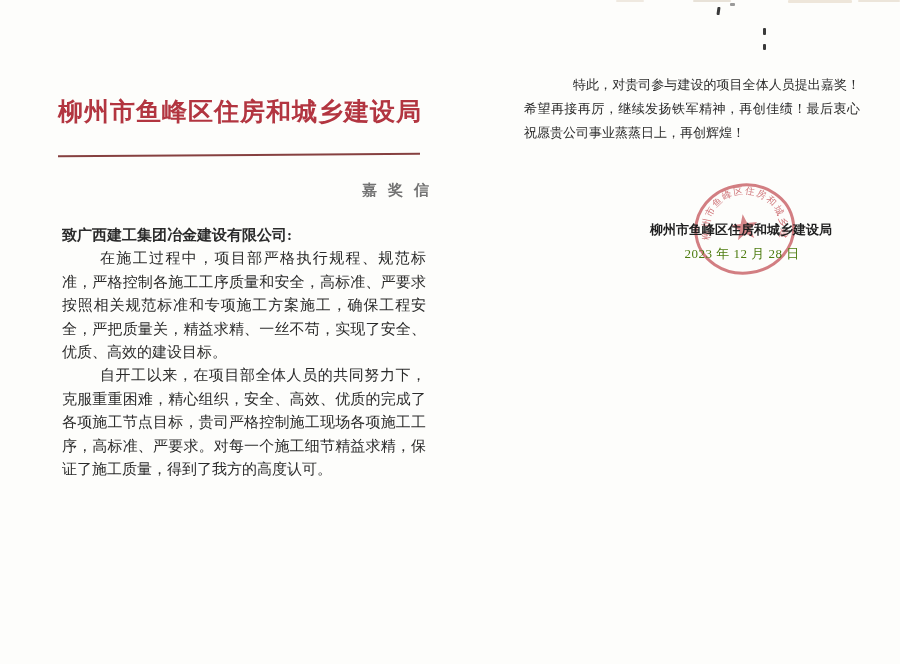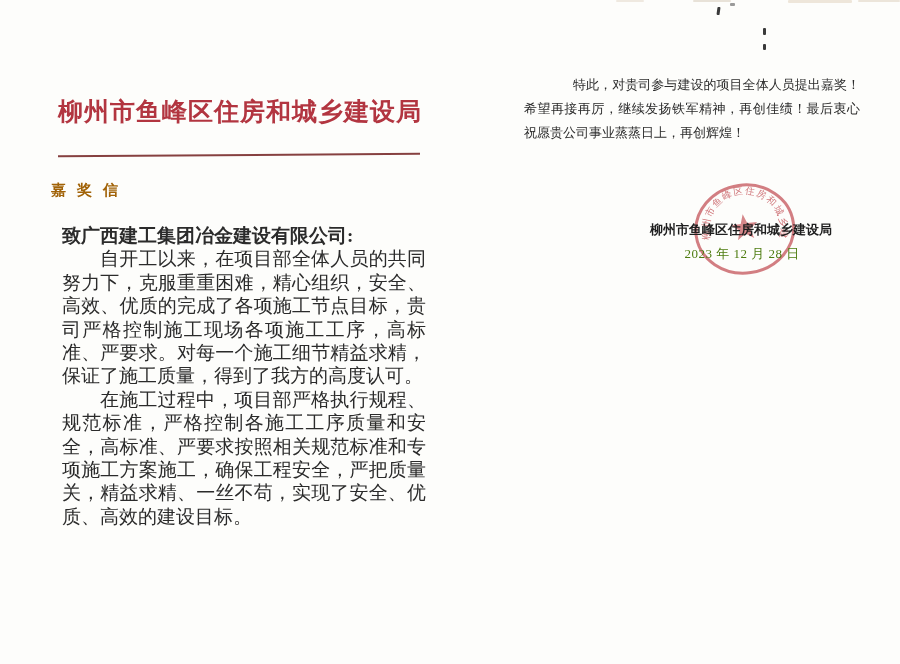--- a/index.html
+++ b/index.html
@@ -15,27 +15,27 @@
   .letterhead{
     left:40px;top:95px;width:400px;text-align:center;
     font-size:25px;font-weight:700;letter-spacing:1px;
     color:#b23540;white-space:nowrap;
   }
   .red-rule{
     left:58px;top:154px;width:362px;height:2px;
     background:#864040;transform:rotate(-0.4deg);
   }
   .letter-title{
-    left:40px;top:181px;width:400px;text-align:left;
+    left:40px;top:181px;width:400px;text-align:right;
     font-size:15px;font-weight:700;letter-spacing:11px;
-    text-indent:11px;color:#a16207;
+    text-indent:11px;color:#737373;
   }
   .body-left{
     left:62px;top:224px;width:364px;
-    font-size:19px;line-height:23.4px;text-align:justify;
+    font-size:15px;line-height:23.4px;text-align:justify;
   }
   .body-right{
     left:488px;top:73px;width:372px;
     font-size:13px;line-height:24px;text-align:justify;
   }
   .para{margin:0;text-align:justify;}
   .body-left .para.indent{text-indent:38px;}
   .body-right .para.indent{text-indent:49px;margin-left:36px;}
   .seg{font-weight:400;}
   .seg.bold{font-weight:700;}
@@ -64,22 +64,22 @@
 <body>
 
 <div class="abs letterhead">柳州市鱼峰区住房和城乡建设局</div>
 
 <div class="abs red-rule"></div>
 
 <div class="abs letter-title">嘉奖信</div>
 
 <div class="abs body-left">
     <p class="para"><span class="seg bold">致广西建工集团冶金建设有限公司:</span></p>
+    <p class="para indent"><span class="seg">在施工过程中，项目部严格执行规程、规范标准，严格控制各施工工序质量和安全，高标准、严要求按照相关规范标准和专项施工方案施工，确保工程安全，严把质量关，精益求精、一丝不苟，实现了安全、优质、高效的建设目标。</span></p>
     <p class="para indent"><span class="seg">自开工以来，在项目部全体人员的共同努力下，克服重重困难，精心组织，安全、高效、优质的完成了各项施工节点目标，贵司严格控制施工现场各项施工工序，高标准、严要求。对每一个施工细节精益求精，保证了施工质量，得到了我方的高度认可。</span></p>
-    <p class="para indent"><span class="seg">在施工过程中，项目部严格执行规程、规范标准，严格控制各施工工序质量和安全，高标准、严要求按照相关规范标准和专项施工方案施工，确保工程安全，严把质量关，精益求精、一丝不苟，实现了安全、优质、高效的建设目标。</span></p>
   </div>
 
 <div class="abs body-right">
     <p class="para indent"><span class="seg">特此，对贵司参与建设的项目全体人员提出嘉奖！希望再接再厉，继续发扬铁军精神，再创佳绩！最后衷心祝愿贵公司事业蒸蒸日上，再创辉煌！</span></p>
   </div>
 
 <div class="abs sig-org">柳州市鱼峰区住房和城乡建设局</div>
 
 <div class="abs sig-date">2023 年 12 月 28 日</div>
 

